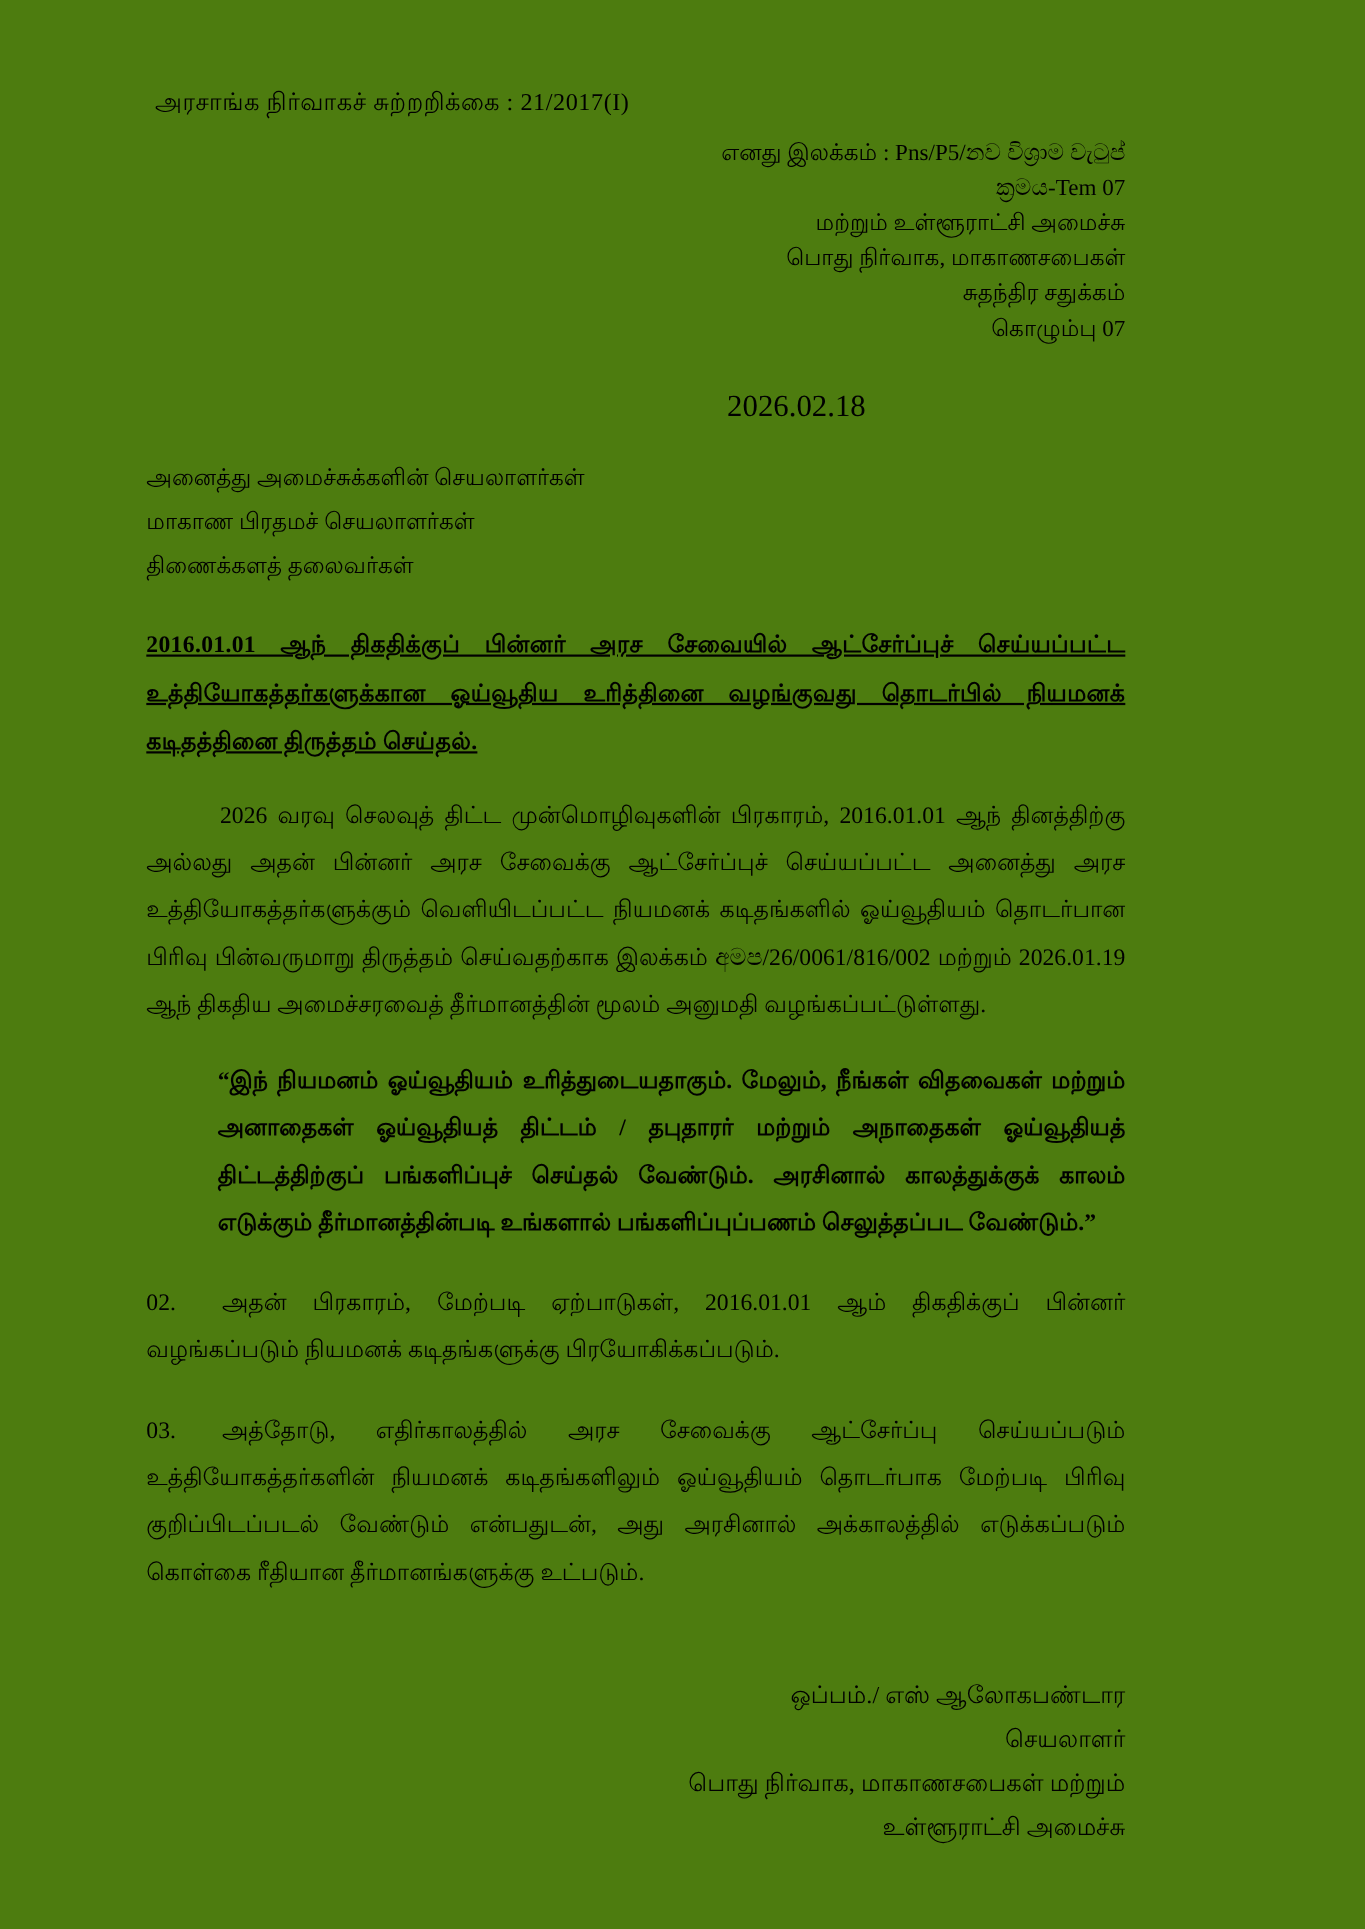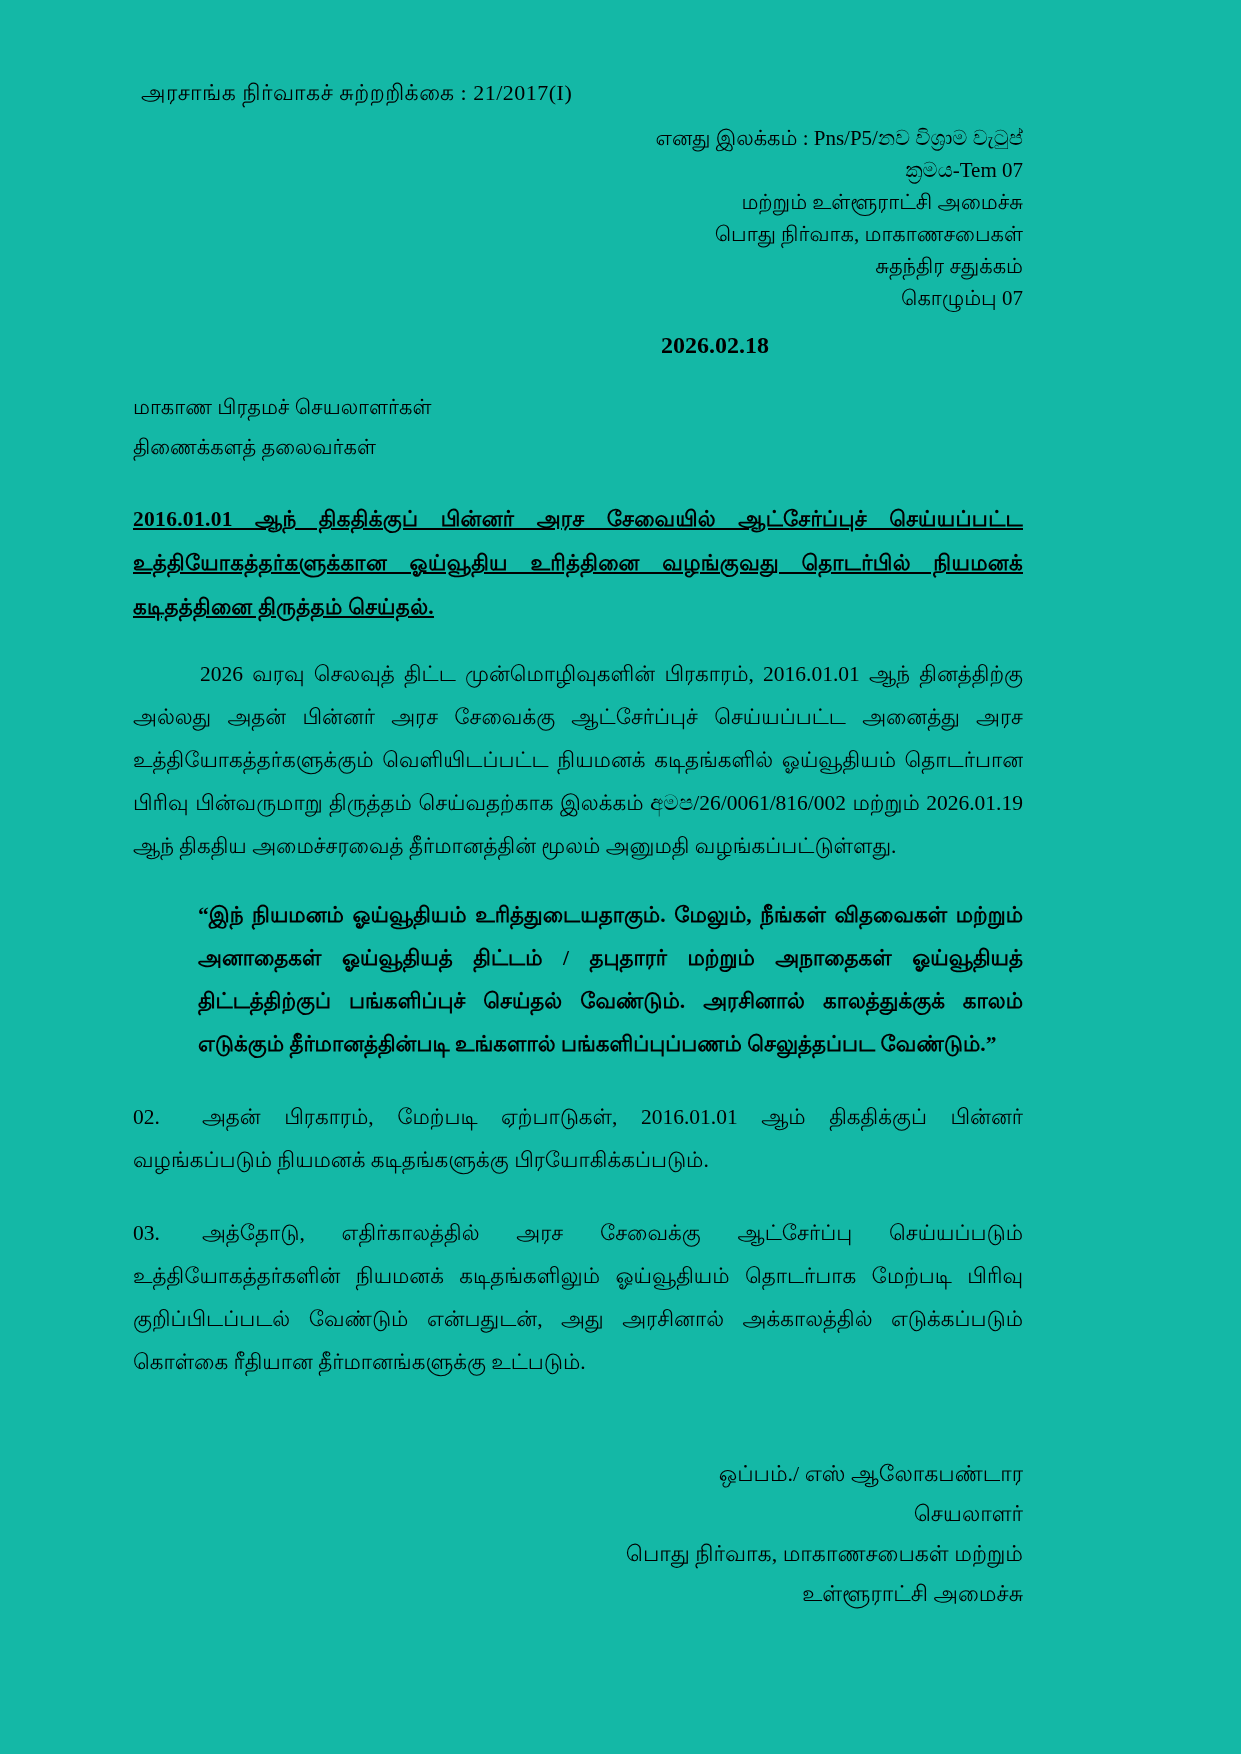--- a/index.html
+++ b/index.html
@@ -5,21 +5,21 @@
   html, body {
     margin: 0;
     padding: 0;
     background: #e8e8e8;
   }
   .page {
     position: relative;
     width: 1241px;
     height: 1754px;
     margin: 0 auto;
-    background: #14b8a6;
+    background: #4d7c0f;
     color: #000000;
     font-family: "Liberation Serif", "DejaVu Serif", serif;
     box-sizing: border-box;
     padding: 80px 100px 60px 133px;
     overflow: hidden;
   }
   .content {
     width: 890px;
   }
   .circular-no {
@@ -31,23 +31,22 @@
   .header-right {
     margin-left: 500px;
     font-size: 21px;
     line-height: 32px;
     margin-top: 10px;
     text-align: right;
   }
   .header-right .line { display: block; }
   .date-line {
     margin-left: 528px;
-    font-size: 24px;
-    margin-top: 18px;
-    font-weight: bold;
+    font-size: 28px;
+    margin-top: 40px;
   }
   .recipients {
     margin-top: 28px;
     font-size: 21px;
     line-height: 40px;
   }
   .recipients .line { display: block; }
   .subject {
     margin-top: 30px;
     font-size: 21.5px;
@@ -103,20 +102,21 @@
       <span class="line">ක්‍රමය-Tem 07</span>
       <span class="line">மற்றும் உள்ளூராட்சி அமைச்சு</span>
       <span class="line">பொது நிர்வாக, மாகாணசபைகள்</span>
       <span class="line">சுதந்திர சதுக்கம்</span>
       <span class="line">கொழும்பு 07</span>
     </div>
 
     <div class="date-line">2026.02.18</div>
 
     <div class="recipients">
+      <span class="line">அனைத்து அமைச்சுக்களின் செயலாளர்கள்</span>
       <span class="line">மாகாண பிரதமச் செயலாளர்கள்</span>
       <span class="line">திணைக்களத் தலைவர்கள்</span>
     </div>
 
     <div class="subject">2016.01.01 ஆந்  திகதிக்குப் பின்னர் அரச சேவையில் ஆட்சேர்ப்புச் செய்யப்பட்ட உத்தியோகத்தர்களுக்கான ஓய்வூதிய உரித்தினை  வழங்குவது தொடர்பில் நியமனக் கடிதத்தினை திருத்தம் செய்தல்.</div>
 
     <p class="para para-1">2026 வரவு செலவுத் திட்ட முன்மொழிவுகளின் பிரகாரம், 2016.01.01 ஆந் தினத்திற்கு அல்லது அதன் பின்னர் அரச சேவைக்கு ஆட்சேர்ப்புச் செய்யப்பட்ட அனைத்து அரச உத்தியோகத்தர்களுக்கும் வெளியிடப்பட்ட நியமனக் கடிதங்களில் ஓய்வூதியம் தொடர்பான பிரிவு பின்வருமாறு திருத்தம் செய்வதற்காக இலக்கம் අමප/26/0061/816/002 மற்றும் 2026.01.19 ஆந் திகதிய அமைச்சரவைத் தீர்மானத்தின் மூலம் அனுமதி வழங்கப்பட்டுள்ளது.</p>
 
     <p class="quote">“இந் நியமனம் ஓய்வூதியம் உரித்துடையதாகும். மேலும், நீங்கள் விதவைகள் மற்றும் அனாதைகள் ஓய்வூதியத் திட்டம் / தபுதாரர் மற்றும் அநாதைகள் ஓய்வூதியத் திட்டத்திற்குப் பங்களிப்புச் செய்தல் வேண்டும். அரசினால் காலத்துக்குக் காலம் எடுக்கும் தீர்மானத்தின்படி உங்களால் பங்களிப்புப்பணம் செலுத்தப்பட வேண்டும்.”</p>
 

